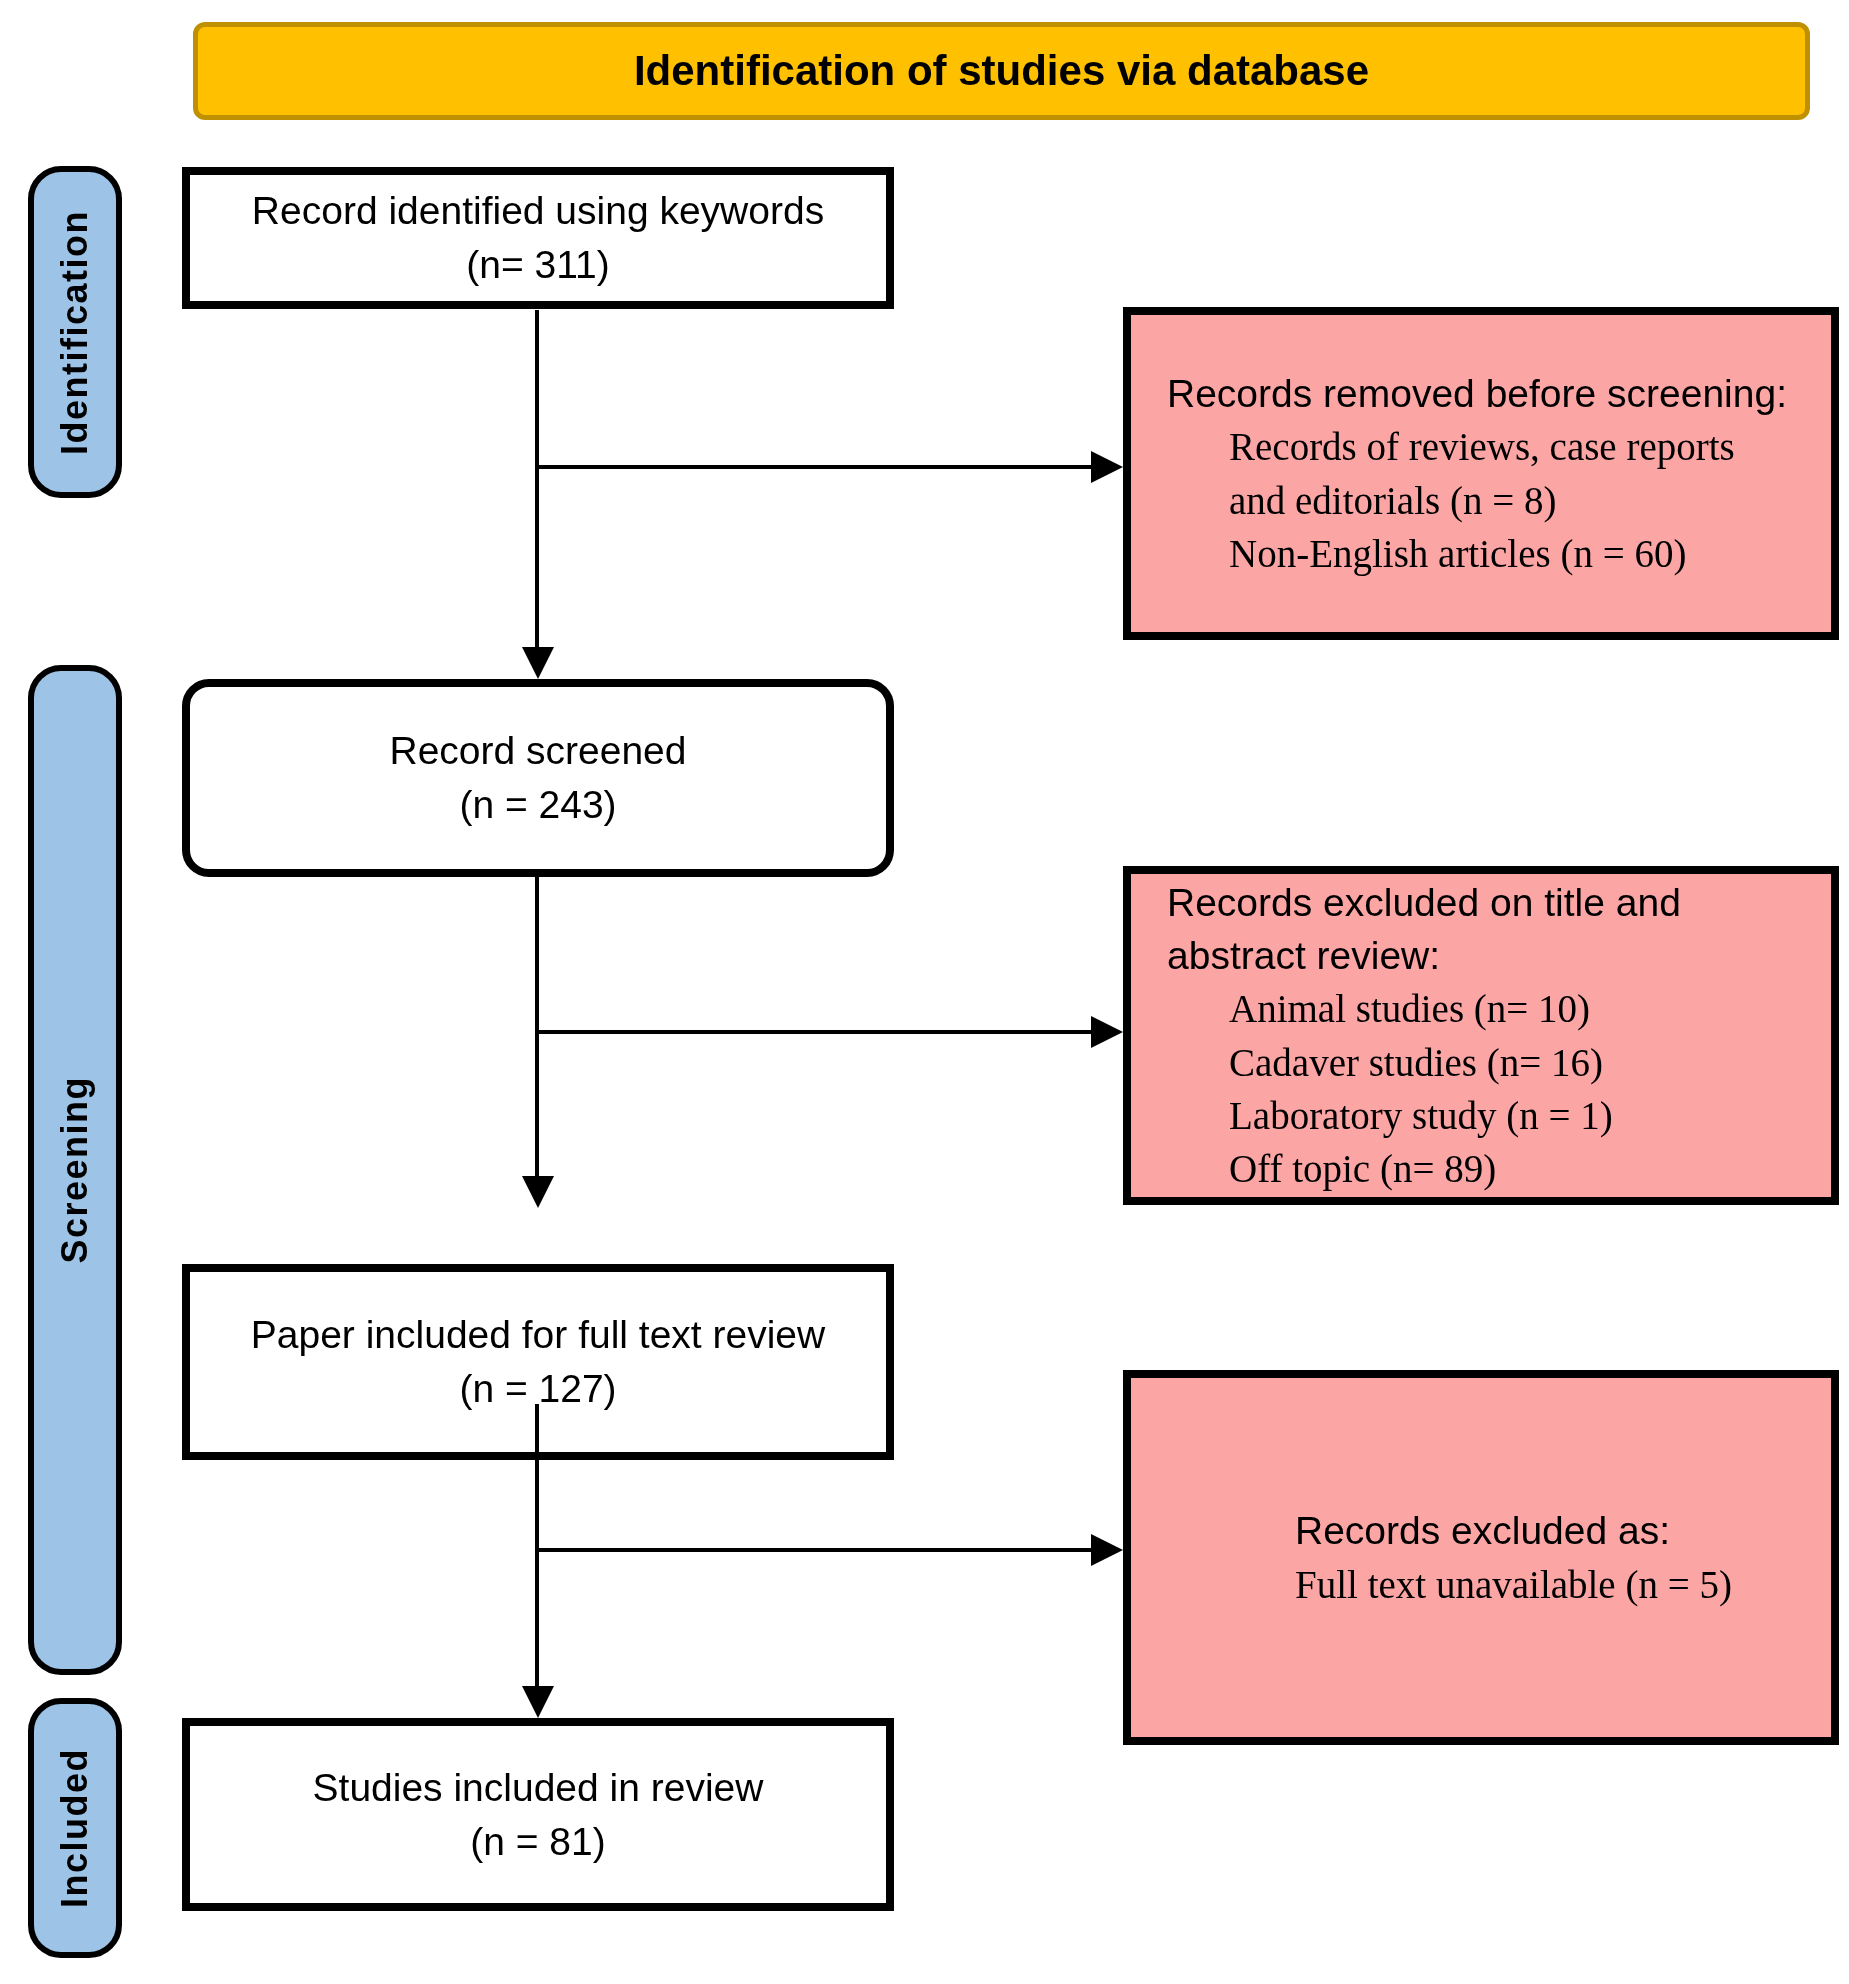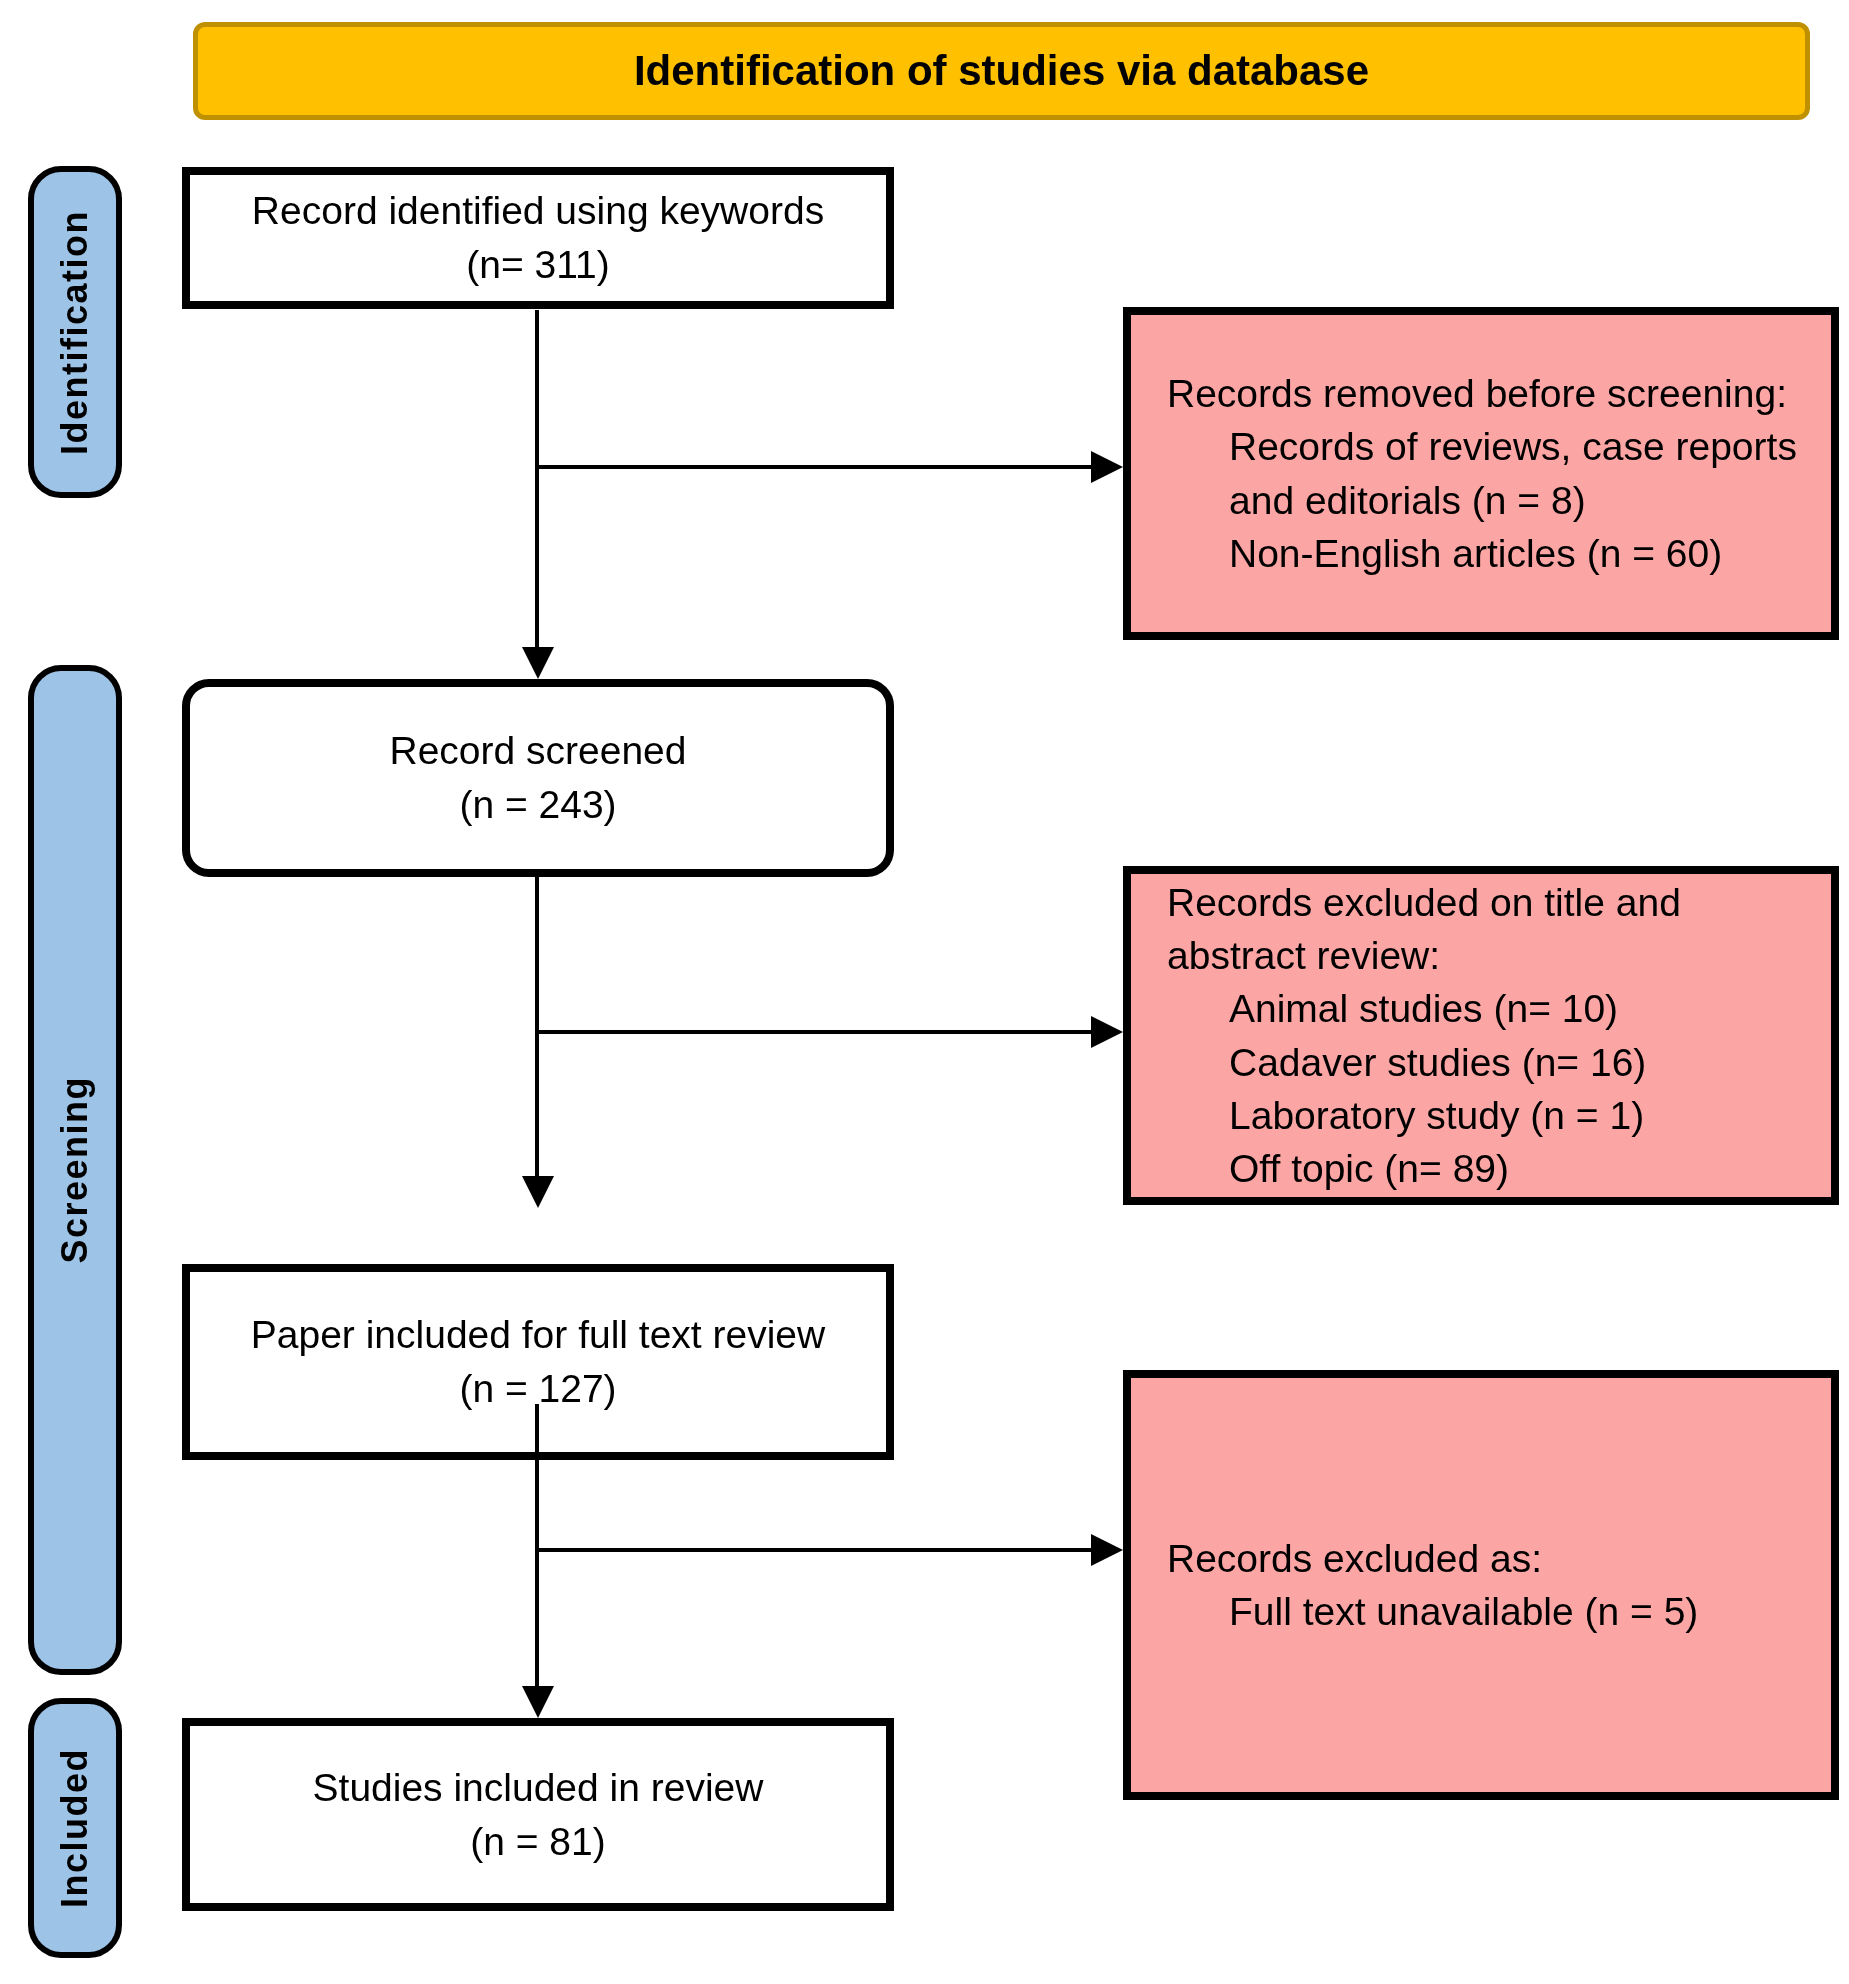--- a/index.html
+++ b/index.html
@@ -70,22 +70,22 @@
     left: 1123px;
     width: 716px;
     background: #fca5a5;
     border: 8px solid #000;
     display: flex; flex-direction: column; justify-content: center;
     font-size: 39px; color: #000; line-height: 1.36;
     padding: 14.5px 33px 14.5px 36px;
   }
   .exclbox-1 { top: 307px;  height: 333px; }
   .exclbox-2 { top: 866px; height: 339px; }
-  .exclbox-3 { top: 1370px; height: 430px; }
-  .excl-item { padding-left: 62px; }
+  .exclbox-3 { top: 1370px; height: 375px; text-align: center; }
+  .excl-item { padding-left: 62px; font-family: Liberation Serif, serif; }
 
   
   .vline {
     position: absolute;
     left: 535px; width: 4.4px;
     background: #000;
   }
   .hline {
     position: absolute;
     height: 4.4px; background: #000;

